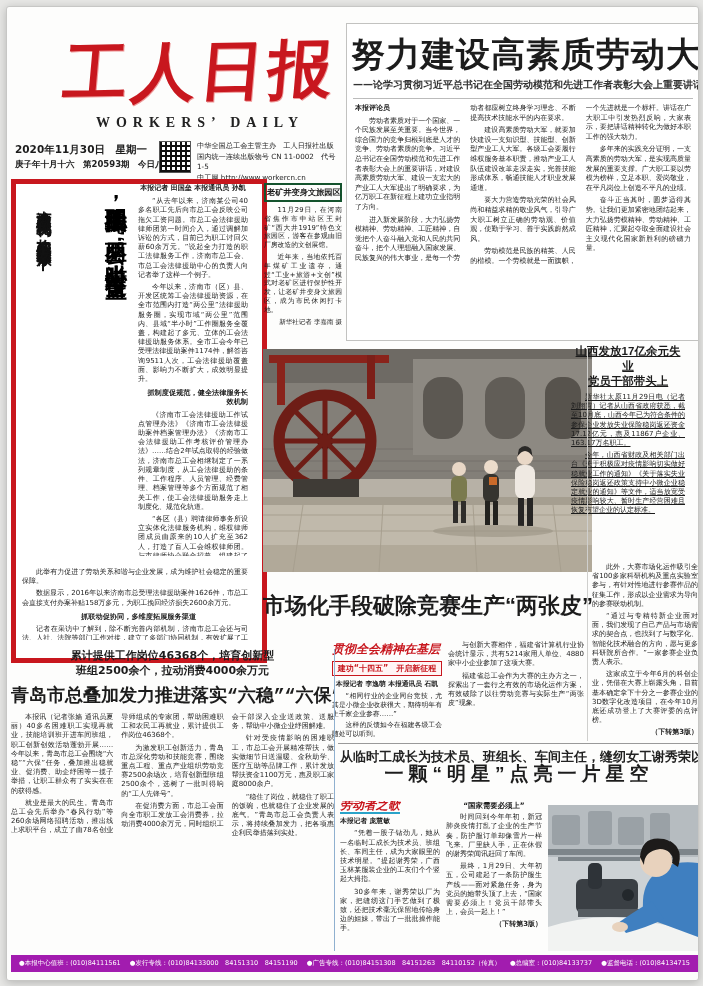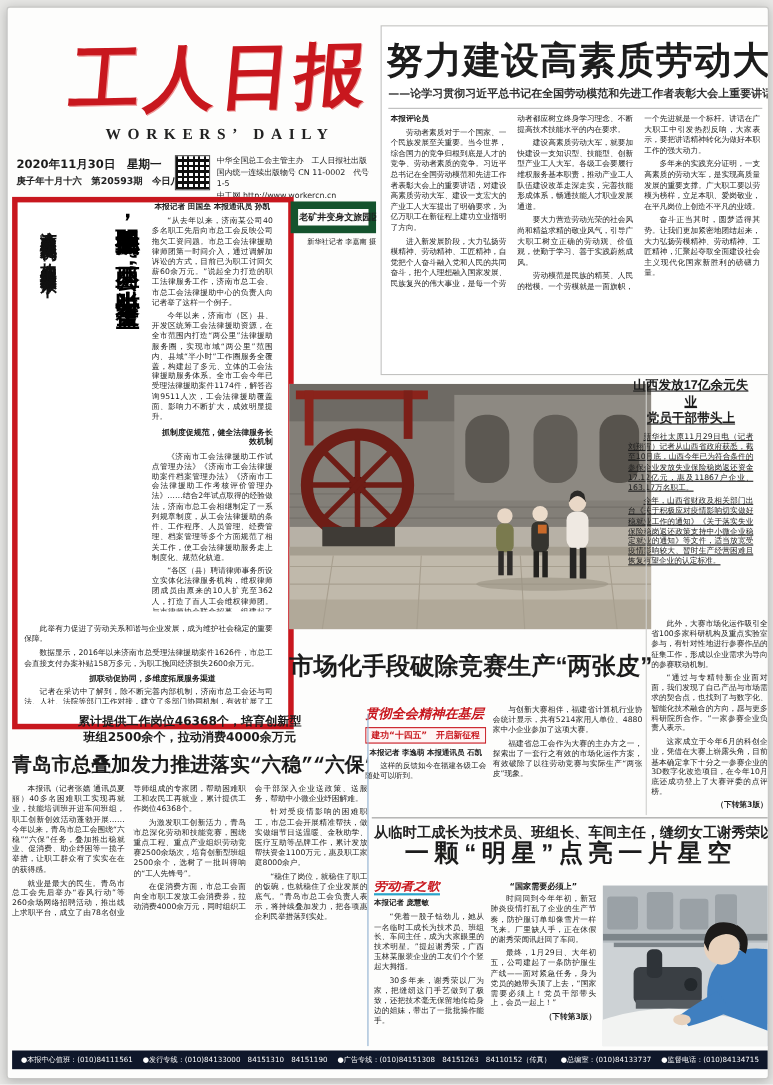--- a/index.html
+++ b/index.html
@@ -63,21 +63,21 @@
   .lead-col{position:absolute;left:122px;top:0;width:110px;height:372px;
         font-size:7px;line-height:9.2px;overflow:hidden;}
   .lead-byline{font-weight:bold;text-align:center;text-indent:0;margin-bottom:4px;}
   .sub-bold{font-weight:bold;text-align:right;text-indent:1em;margin:4px 0;font-size:7.2px;}
   .lead-wide{position:absolute;left:6px;top:384px;width:226px;height:72px;
         font-size:7px;line-height:9.2px;overflow:hidden;}
   .jump{text-align:right;text-indent:0;font-weight:bold;}
 
   
   .mine{left:257px;top:176px;width:78px;height:166px;overflow:hidden;}
-  .mine-h{border:7px solid #14532d;padding:2px 1px;text-align:center;
+  .mine-h{border:2px solid #14532d;padding:2px 1px;text-align:center;
         font-size:8.2px;font-weight:bold;margin-bottom:4px;white-space:nowrap;}
   .mine-b{font-size:6.8px;line-height:8.8px;}
   .credit{text-align:right;text-indent:0;font-size:6.5px;}
 
   
   .photo1{left:256px;top:342px;width:329px;height:223px;background:#b7b1a6;overflow:hidden;}
 
   
   .shanxi{left:564px;top:337px;width:114px;height:214px;overflow:hidden;text-decoration:underline;}
   .shanxi-h{font-size:11.5px;font-weight:bold;text-align:center;line-height:15px;
@@ -105,33 +105,33 @@
   .qd{left:4px;top:642px;width:323px;height:304px;overflow:hidden;}
   .qd-k{font-size:11px;font-weight:bold;text-align:center;line-height:14.5px;white-space:nowrap;}
   .qd-h{font-size:18px;font-weight:bold;text-align:center;margin:5px 0 6px 0;white-space:nowrap;
         font-family:Liberation Mono, monospace;}
   .qd-cols{column-count:3;column-gap:8px;height:232px;font-size:7px;line-height:9.2px;overflow:hidden;}
 
   
   .bluebar{left:327px;top:642px;width:1px;height:302px;background:#8fb0cf;}
   .hdiv{left:331px;top:736px;width:360px;height:1px;background:#999;}
   .star-k{left:333px;top:741px;width:358px;font-size:13px;font-weight:bold;color:#222;white-space:nowrap;}
-  .star-h{left:333px;top:754px;width:358px;text-align:center;font-size:22px;font-weight:bold;
+  .star-h{left:333px;top:754px;width:358px;text-align:center;font-size:19px;font-weight:bold;
         letter-spacing:5px;white-space:nowrap;font-family:"Liberation Sans",sans-serif;}
   .star-c1{left:333px;top:794px;width:100px;height:150px;overflow:hidden;font-size:7px;line-height:9.2px;}
   .star-label{color:#c8171e;font-weight:bold;font-style:italic;font-size:12px;
         font-family:"DejaVu Serif",serif;white-space:nowrap;}
   .star-underline{width:60px;height:2px;background:#2aa3c9;margin:2px 0 3px 0;}
   .star-byline{font-size:6.8px;font-weight:bold;margin-bottom:3px;text-indent:0;}
   .star-c2{left:439px;top:794px;width:96px;height:150px;overflow:hidden;font-size:7px;line-height:9.2px;}
   .star-sub{font-weight:bold;text-align:center;text-indent:0;font-size:7.4px;margin-bottom:3px;}
   .photo2{left:541px;top:798px;width:150px;height:146px;background:#c9ced2;overflow:hidden;}
 
   
-  .footer{left:4px;top:948px;width:687px;height:17px;background:#0f172a;
+  .footer{left:4px;top:948px;width:687px;height:17px;background:#a21caf;
         display:flex;justify-content:space-between;align-items:center;
         padding:0 8px;box-sizing:border-box;}
   .footer span{color:#fefefe;font-size:6.5px;white-space:nowrap;}
 </style>
 </head>
 <body>
 
 <div class="page">
 
   <div class="abs logo">工人日报</div>
@@ -183,20 +183,24 @@
       <div class="sub-bold" style="text-align:center;">抓联动促协同，多维度拓展服务渠道</div>
       <div>
           <p>记者在采访中了解到，除不断完善内部机制，济南市总工会还与司法、人社、法院等部门工作对接，建立了多部门协同机制，有效扩展了工会法律援助服务渠道。</p>
         </div>
 
     </div>
   </div>
 
   <div class="abs mine">
     <div class="mine-h">老矿井变身文旅园区</div>
+    <div class="mine-b just">
+        <p>11月29日，在河南省焦作市中站区王封矿“西大井1919”特色文旅园区，游客在参观由旧厂房改造的文创展馆。</p>
+        <p>近年来，当地依托百年煤矿工业遗存，通过“工业+旅游+文创”模式对老矿区进行保护性开发，让老矿井变身文旅园区，成为市民休闲打卡地。</p>
+      </div>
     <div class="mine-b credit">新华社记者 李嘉南 摄</div>
   </div>
 
   <div class="abs photo1">
     <svg width="329" height="223" viewBox="0 0 329 223">
       <rect x="0" y="0" width="329" height="130" fill="#837f78"></rect>
       <rect x="0" y="0" width="329" height="34" fill="#6e6a64"></rect>
       <rect x="150" y="10" width="179" height="96" fill="#8d8982"></rect>
       <rect x="160" y="28" width="40" height="62" rx="18" fill="#5c5852"></rect>
       <rect x="222" y="28" width="40" height="62" rx="18" fill="#615d57"></rect>
@@ -268,20 +272,21 @@
       </div>
   </div>
   <div class="abs vdiv"></div>
 
   <div class="abs con-head">市场化手段破除竞赛生产“两张皮”</div>
   <div class="abs badge-col">
     <div class="badge-script">贯彻全会精神在基层</div>
     <div class="badge-box">建功“十四五”　开启新征程</div>
     <div class="badge-byline">本报记者 李逸萌 本报通讯员 石凯</div>
     <div class="badge-quotes just">
+        <p>“相同行业的企业同台竞技，尤其是小微企业收获很大，期待明年有上千家企业参赛……”</p>
         <p>这样的反馈如今在福建各级工会随处可以听到。</p>
       </div>
   </div>
   <div class="abs con-mid just">
       <p>与创新大赛相伴，福建省计算机行业协会统计显示，共有5214家用人单位、4880家中小企业参加了这项大赛。</p>
       <p>福建省总工会作为大赛的主办方之一，探索出了一套行之有效的市场化运作方案，有效破除了以往劳动竞赛与实际生产“两张皮”现象。</p>
     </div>
   <div class="abs contest-right just">
     <div>
         <p>此外，大赛市场化运作吸引全省100多家科研机构及重点实验室参与，有针对性地进行参赛作品的征集工作，形成以企业需求为导向的参赛联动机制。</p>

